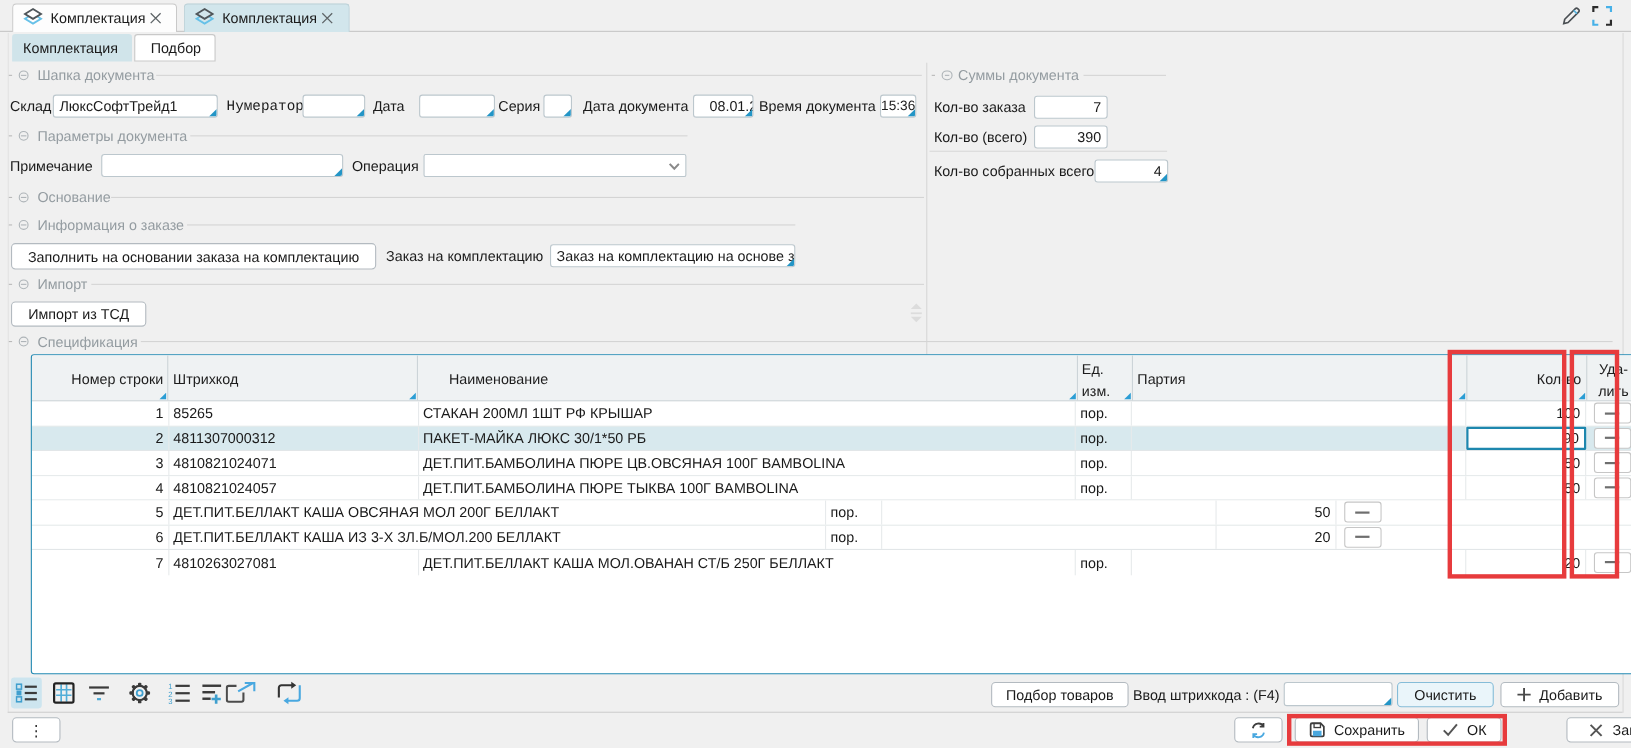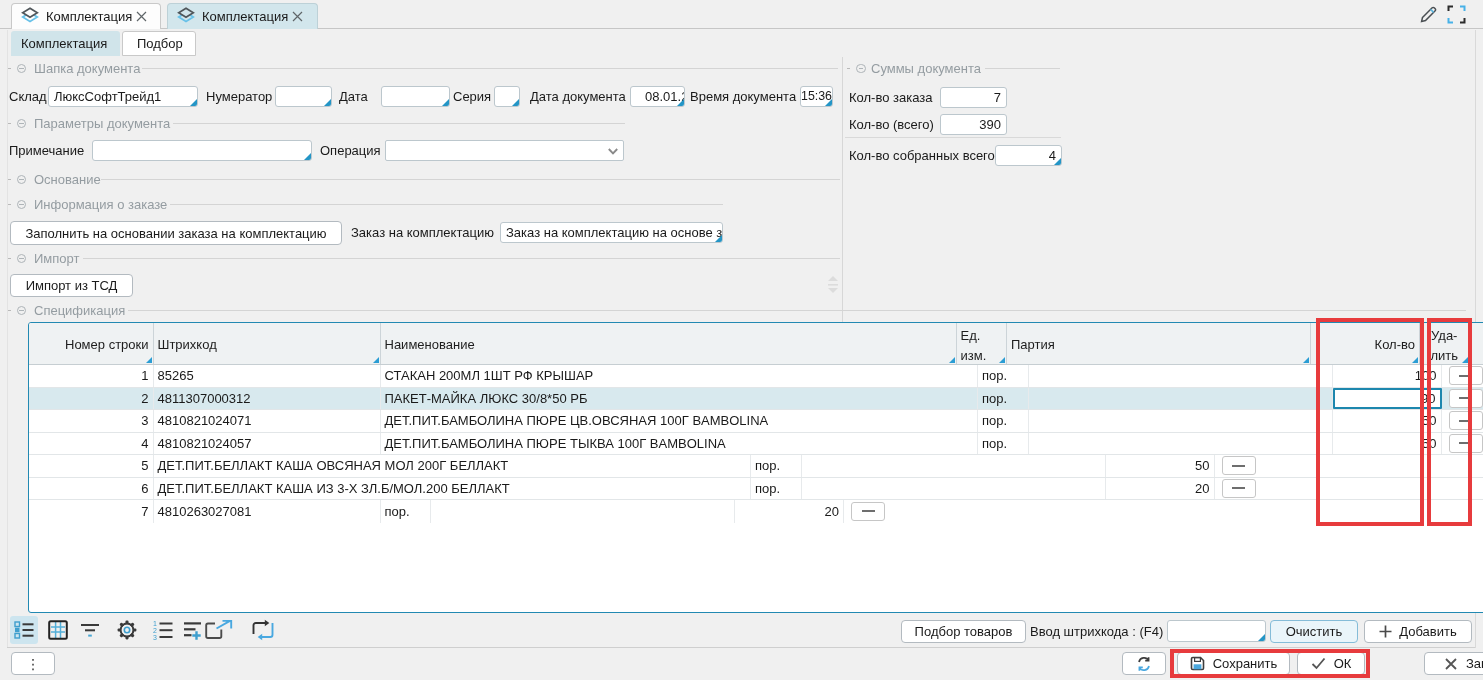--- a/index.html
+++ b/index.html
@@ -58,21 +58,21 @@
 <div class="abs" style="left:1475px;top:30px;width:1px;height:618px;background:#d9d9d9;"></div>
 <div class="abs" style="left:842px;top:57px;width:1px;height:265px;background:#d7d7d7;"></div>
 
 <div class="grpdot" style="left:8px;top:68px;"></div>
 <div class="gcirc" style="left:16.5px;top:63.5px;"></div>
 <div class="gtitle" style="left:34px;top:61px;">Шапка документа</div>
 <div class="gline" style="left:142px;top:68px;width:696px;"></div>
 
 <div class="lbl" style="left:9px;top:86px;">Склад</div>
 <div class="inp pad" style="left:48px;top:86px;width:150px;">ЛюксСофтТрейд1<i class="tri"></i></div>
-<div class="lbl" style="left:206px;top:86px;">Нумератор</div>
+<div class="lbl" style="left:206px;top:86px;font-family:Liberation Mono, monospace;">Нумератор</div>
 <div class="inp" style="left:275px;top:86px;width:57px;">
     <i class="tri"></i>
   </div>
 <div class="lbl" style="left:339px;top:86px;">Дата</div>
 <div class="inp" style="left:381px;top:86px;width:69px;">
     <i class="tri"></i>
   </div>
 <div class="lbl" style="left:453px;top:86px;">Серия</div>
 <div class="inp" style="left:494px;top:86px;width:26px;">
     <i class="tri"></i>
@@ -141,21 +141,21 @@
 <div class="grpdot" style="left:8px;top:310px;"></div>
 <div class="gcirc" style="left:16.5px;top:305.5px;"></div>
 <div class="gtitle" style="left:34px;top:303px;">Спецификация</div>
 <div class="gline" style="left:128px;top:310px;width:1338px;"></div>
 
 <div class="abs" style="left:28px;top:322px;width:1464px;height:291px;border:1.5px solid #2289b2;border-radius:3px;background:#fff;overflow:hidden;">
 
   <div style="display:flex;height:42px;background:#eff2f3;border-bottom:1px solid #c6ced2;">
     <div class="hcell" style="width:124.5px;justify-content:flex-end;">Номер строки<i class="stri"></i></div>
     <div class="hcell" style="width:227px;">Штрихкод<i class="stri"></i></div>
-    <div class="hcell" style="width:576px;">Наименование<i class="stri"></i></div>
+    <div class="hcell" style="width:576px;margin-left:24px;">Наименование<i class="stri"></i></div>
     <div class="hcell" style="width:50.5px;line-height:1.5;padding-top:4px;">Ед.<br>изм.<i class="stri"></i></div>
     <div class="hcell" style="width:304px;">Партия<i class="stri"></i></div>
     <div class="hcell" style="width:109px;justify-content:flex-end;">Кол-во<i class="stri"></i></div>
     <div class="hcell" style="width:48.5px;border-right:none;justify-content:center;text-align:center;line-height:1.5;padding-top:4px;">Уда-<br>лить<i class="stri"></i></div>
   </div>
   <div class="row">
     <div class="cell" style="width:124.5px;justify-content:flex-end;">1</div>
     <div class="cell" style="width:227px;">85265</div>
     <div class="cell" style="width:597.5px;">СТАКАН 200МЛ 1ШТ РФ КРЫШАР</div>
     <div class="cell" style="width:50.5px;">пор.</div>
@@ -163,21 +163,21 @@
     <div class="cell" style="width:109px;justify-content:flex-end;">100</div>
     <div class="cell" style="width:48.5px;border-right:none;justify-content:center;">
         <span class="minusbtn">
           <i></i>
         </span>
       </div>
   </div>
   <div class="row sel">
     <div class="cell" style="width:124.5px;justify-content:flex-end;">2</div>
     <div class="cell" style="width:227px;">4811307000312</div>
-    <div class="cell" style="width:597.5px;">ПАКЕТ-МАЙКА ЛЮКС 30/8*50 РБ</div>
+    <div class="cell" style="width:597.5px;">ПАКЕТ-МАЙКА ЛЮКС 30/1*50 РБ</div>
     <div class="cell" style="width:50.5px;">пор.</div>
     <div class="cell" style="width:304px;"></div>
     <div class="cell" style="width:109px;justify-content:flex-end;background:#fff;border:2px solid #1d87ae;border-radius:1px;">90</div>
     <div class="cell" style="width:48.5px;border-right:none;justify-content:center;">
         <span class="minusbtn">
           <i></i>
         </span>
       </div>
   </div>
   <div class="row">
@@ -226,20 +226,21 @@
     <div class="cell" style="width:109px;justify-content:flex-end;">20</div>
     <div class="cell" style="width:48.5px;border-right:none;justify-content:center;">
         <span class="minusbtn">
           <i></i>
         </span>
       </div>
   </div>
   <div class="row" style="border-bottom:none;">
     <div class="cell" style="width:124.5px;justify-content:flex-end;">7</div>
     <div class="cell" style="width:227px;">4810263027081</div>
+    <div class="cell" style="width:597.5px;">ДЕТ.ПИТ.БЕЛЛАКТ КАША МОЛ.ОВАНАН СТ/Б 250Г БЕЛЛАКТ</div>
     <div class="cell" style="width:50.5px;">пор.</div>
     <div class="cell" style="width:304px;"></div>
     <div class="cell" style="width:109px;justify-content:flex-end;">20</div>
     <div class="cell" style="width:48.5px;border-right:none;justify-content:center;">
         <span class="minusbtn">
           <i></i>
         </span>
       </div>
   </div>
 </div>

